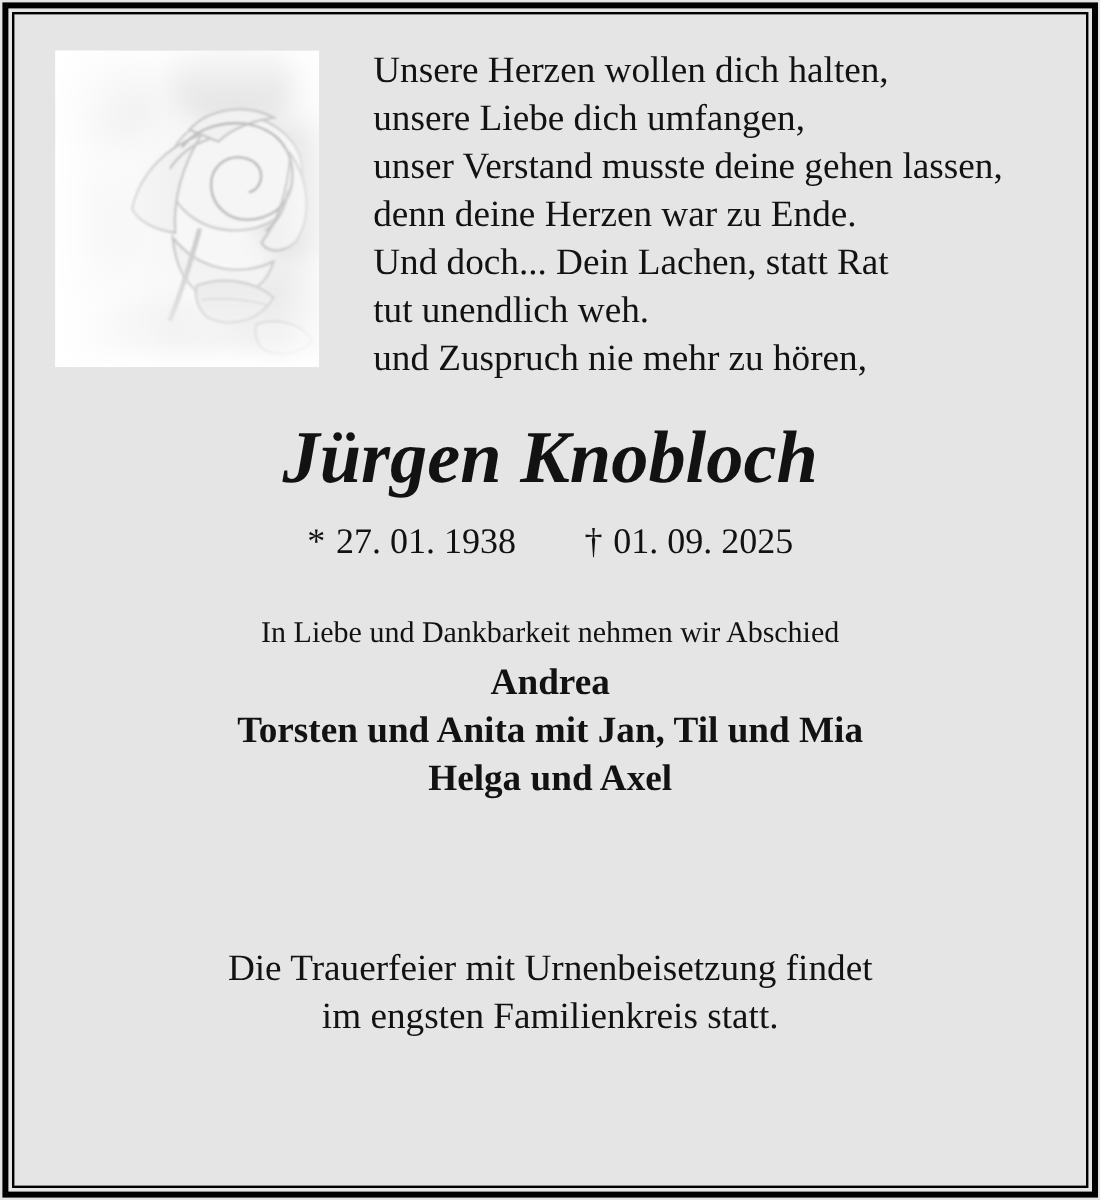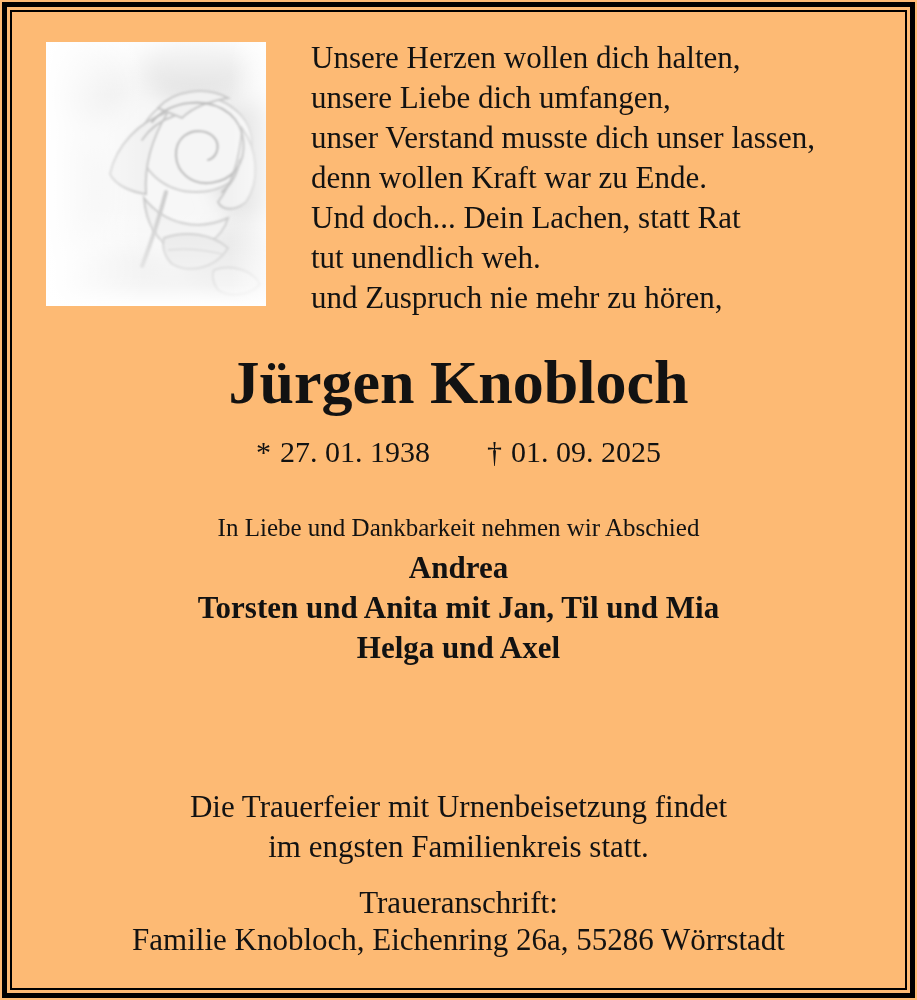--- a/index.html
+++ b/index.html
@@ -4,21 +4,21 @@
 <style>
   html, body {
     margin: 0;
     padding: 0;
     background: #ffffff;
   }
   .page {
     position: relative;
     width: 917px;
     height: 1000px;
-    background: #fdba74;
+    background: #e5e5e5;
     font-family: "Liberation Serif", "DejaVu Serif", serif;
     color: #121212;
     overflow: hidden;
   }
   
   .frame-outer {
     position: absolute;
     top: 2px; left: 2px; right: 2px; bottom: 2px;
     border: 5px solid #000000;
     pointer-events: none;
@@ -54,20 +54,21 @@
     white-space: nowrap;
   }
   .name {
     position: absolute;
     left: 0; right: 0; top: 344px;
     margin: 0;
     text-align: center;
     font-size: 62px;
     font-weight: bold;
     line-height: 76px;
+    font-style: italic;
   }
   .dates {
     position: absolute;
     left: 0; right: 0; top: 432px;
     display: flex;
     justify-content: center;
     gap: 57px;
     font-size: 30px;
     line-height: 40px;
   }
@@ -154,22 +155,22 @@
         <path d="M122,208 C140,206 160,208 176,212" fill="none" stroke="#cdcdcd" stroke-width="1.5"></path>
         <path d="M168,228 C186,222 206,228 214,242 C204,254 184,256 172,248 C166,240 166,232 168,228 Z" fill="#e7e7e7" stroke="#c6c6c6" stroke-width="2"></path>
       </g>
     </svg>
     <div class="rose-fade"></div>
   </div>
 
   <div class="poem">
     <div>Unsere Herzen wollen dich halten,</div>
     <div>unsere Liebe dich umfangen,</div>
-    <div>unser Verstand musste dich unser lassen,</div>
-    <div>denn wollen Kraft war zu Ende.</div>
+    <div>unser Verstand musste deine gehen lassen,</div>
+    <div>denn deine Herzen war zu Ende.</div>
     <div>Und doch... Dein Lachen, statt Rat</div>
     <div>tut unendlich weh.</div>
     <div>und Zuspruch nie mehr zu hören,</div>
   </div>
 
   <h1 class="name">Jürgen Knobloch</h1>
 
   <div class="dates">
     <span class="date-item">
       <span class="sym">*</span><span>27. 01. 1938</span>
@@ -186,18 +187,14 @@
     <div>Torsten und Anita mit Jan, Til und Mia</div>
     <div>Helga und Axel</div>
   </div>
 
 
   <div class="funeral">
     <div>Die Trauerfeier mit Urnenbeisetzung findet</div>
     <div>im engsten Familienkreis statt.</div>
   </div>
 
-  <div class="address">
-    <div>Traueranschrift:</div>
-    <div>Familie Knobloch, Eichenring 26a, 55286 Wörrstadt</div>
-  </div>
 
 </div>
 
 </body></html>

